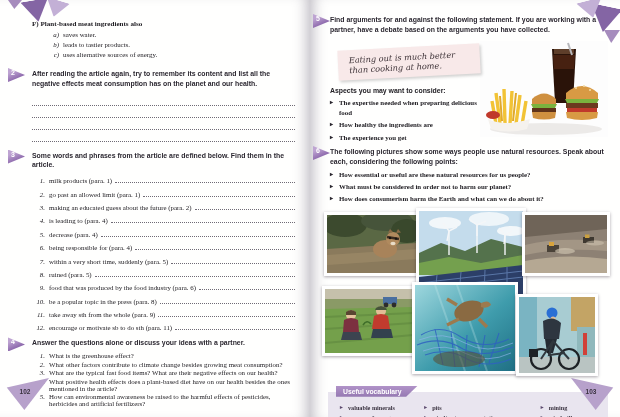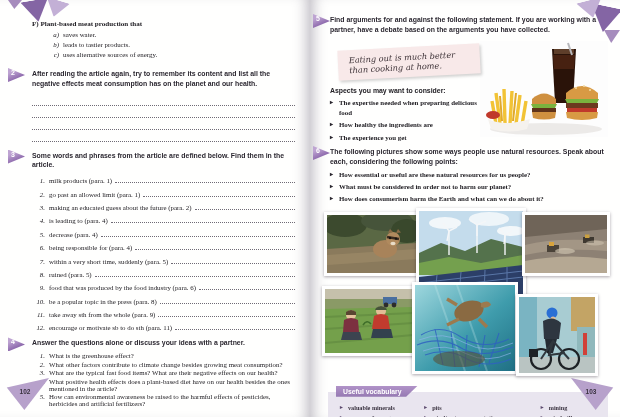--- a/index.html
+++ b/index.html
@@ -74,21 +74,21 @@
 <div class="spread">
 
   <div class="page page-left">
     <div class="tri t1"></div>
     <div class="tri t2"></div>
     <div class="tri t3"></div>
 
     <div class="content-left">
 
       <div style="margin-bottom:9px;">
-        <div class="heading-f">F) Plant-based meat production that</div>
+        <div class="heading-f">F) Plant-based meat ingredients also</div>
         <div class="opt">
             <span class="n">a)</span>
             <span>saves water.</span>
           </div>
         <div class="opt">
             <span class="n">b)</span>
             <span>leads to tastier products.</span>
           </div>
         <div class="opt">
             <span class="n">c)</span>

